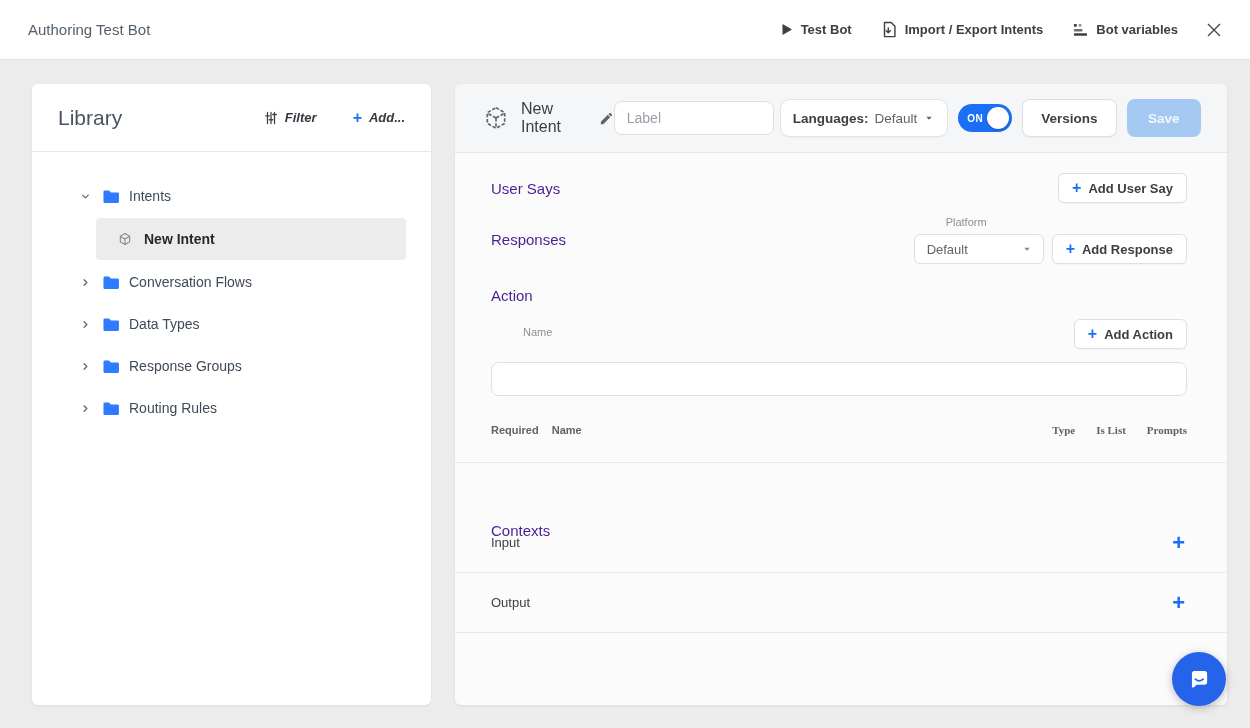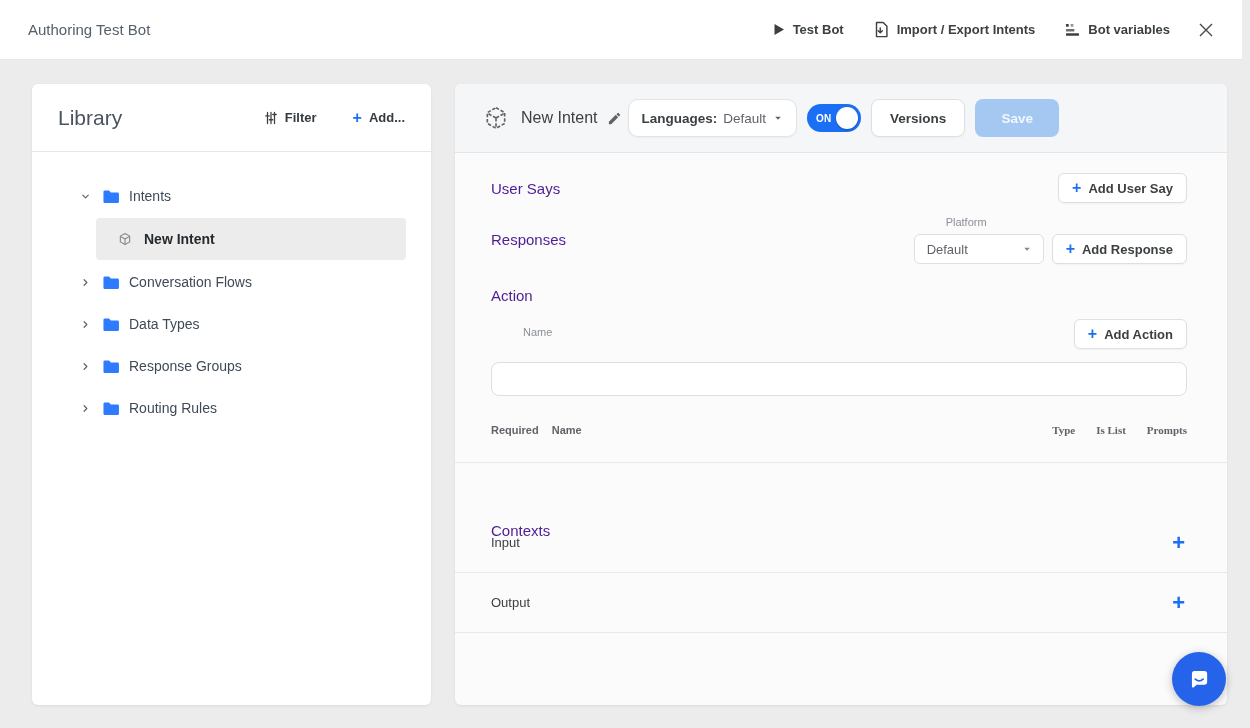--- a/index.html
+++ b/index.html
@@ -6,21 +6,21 @@
   html,body { width:1250px; height:728px; }
   body {
     font-family:"Liberation Sans", sans-serif;
     background:#ececec;
     color:#3c4043;
     overflow:hidden;
     position:relative;
   }
   
   .topbar {
-    position:absolute; top:0; left:0; right:8px; height:60px;
+    position:absolute; top:0; left:0; right:0; height:60px;
     background:#ffffff; border-bottom:1px solid #e6e6e6;
     display:flex; align-items:center; padding:0 28px;
   }
   .topbar-title { font-size:15px; color:#55606b; }
   .topbar-actions { margin-left:auto; display:flex; align-items:center; gap:30px; }
   .tb-btn { display:flex; align-items:center; gap:8px; font-size:13px; font-weight:bold; color:#3c4043; cursor:pointer; }
   .tb-close { display:flex; align-items:center; cursor:pointer; margin-left:-2px; }
 
   
   .panel {
@@ -30,21 +30,21 @@
   .left-panel { left:32px; width:399px; background:#ffffff; }
   .main-panel { left:455px; width:772px; background:#fbfbfc; }
 
   
   .lib-header {
     height:68px; display:flex; align-items:center;
     padding:0 26px 0 26px; border-bottom:1px solid #e6e6e6;
   }
   .lib-title { font-size:21px; color:#4a5460; }
   .lib-actions { margin-left:auto; display:flex; align-items:center; gap:36px; }
-  .lib-act { display:flex; align-items:center; gap:7px; font-size:13px; font-weight:bold; color:#333a40; cursor:pointer; }
+  .lib-act { display:flex; align-items:center; gap:7px; font-size:13px; font-weight:bold; color:#333a40; cursor:pointer;font-style:italic; }
   .tree { padding-top:24px; }
   .tree-row {
     height:40px; margin-bottom:2px; display:flex; align-items:center;
     padding-left:46px; gap:10px; font-size:14px; color:#3f4a58; cursor:pointer;
   }
   .tree-row .chev { width:14px; display:flex; justify-content:center; }
   .tree-selected {
     height:42px; margin:0 25px 2px 64px; background:#ececec; border-radius:4px;
     display:flex; align-items:center; padding-left:22px; gap:12px;
     font-size:14px; font-weight:bold; color:#24292e; cursor:pointer;
@@ -295,20 +295,21 @@
         <path d="M12 12l8-4.5M12 12L4 7.5M12 12v9"></path>
       </svg>
     </span>
     <span class="intent-name">New Intent</span>
     <span class="edit-pencil icon">
       <svg width="15" height="15" viewBox="0 0 24 24" fill="#5f6368">
           <path d="M3 17.25V21h3.75L17.8 9.94l-3.75-3.75L3 17.25zM20.7 7.04a1 1 0 0 0 0-1.41l-2.34-2.34a1 1 0 0 0-1.41 0l-1.83 1.83 3.75 3.75 1.83-1.83z"></path>
         </svg>
     </span>
 
+    <input class="label-input" type="text" placeholder="Label" style="">
 
     <div class="lang-btn">
       <span class="lang-strong">Languages:</span>
       <span class="lang-value">Default</span>
       <span class="icon">
         <svg width="12" height="12" viewBox="0 0 24 24">
             <path d="M6.5 9.5h11L12 15.5z" fill="#5f6368"></path>
           </svg>
       </span>
     </div>

